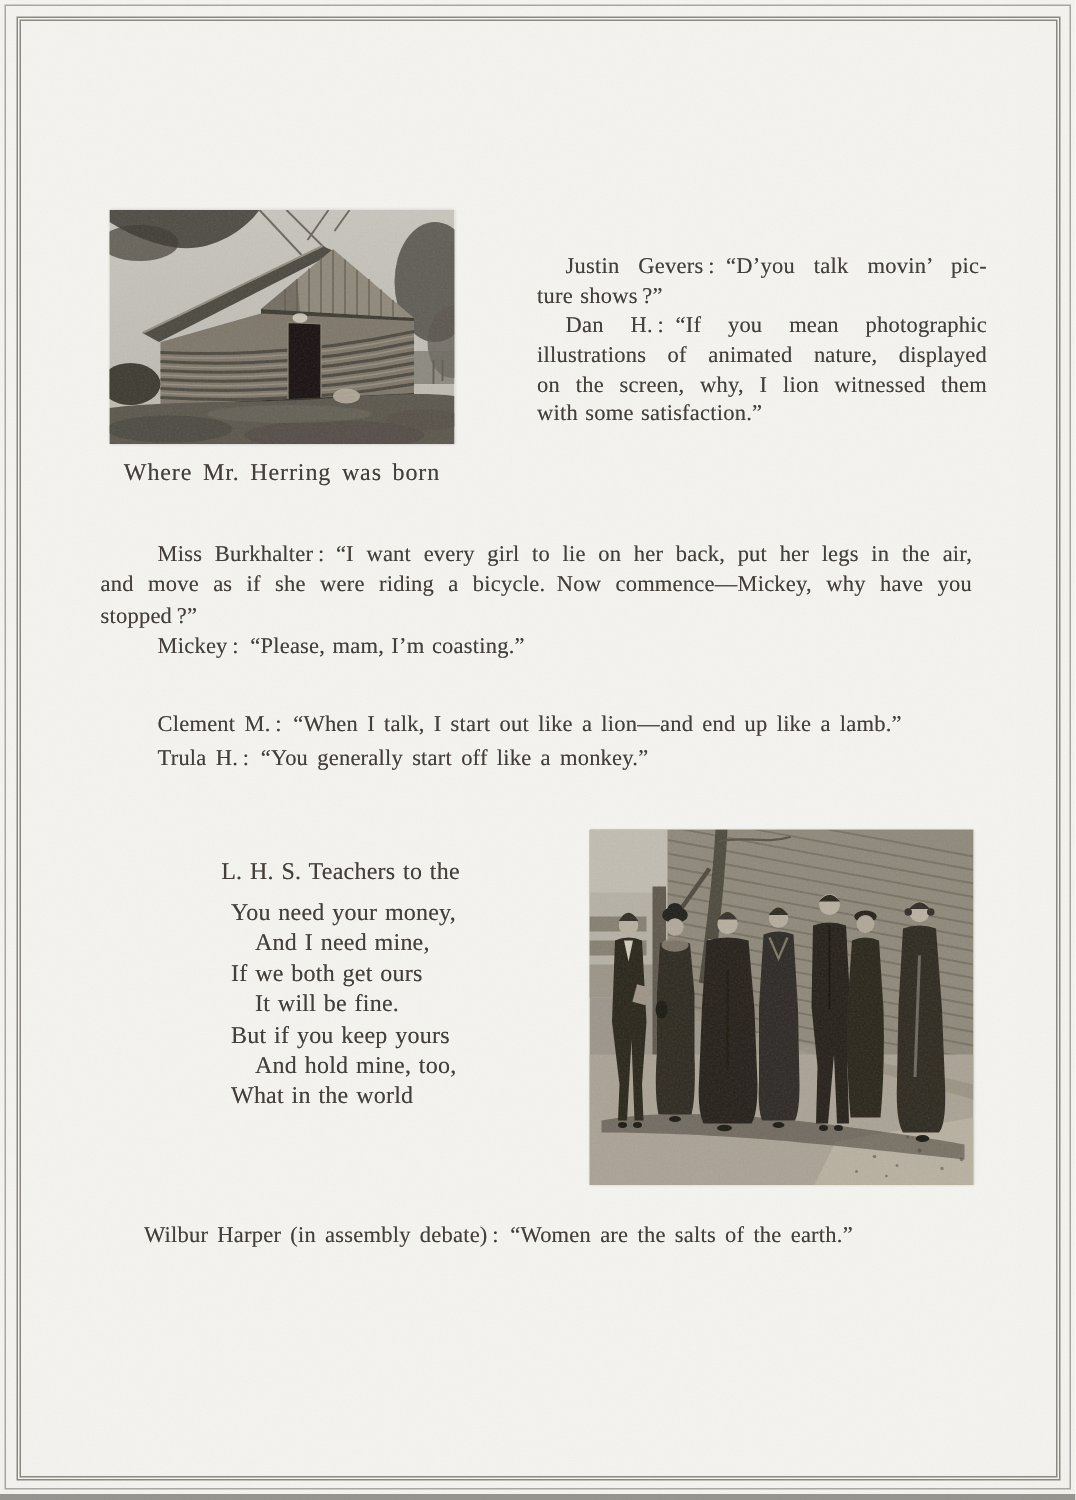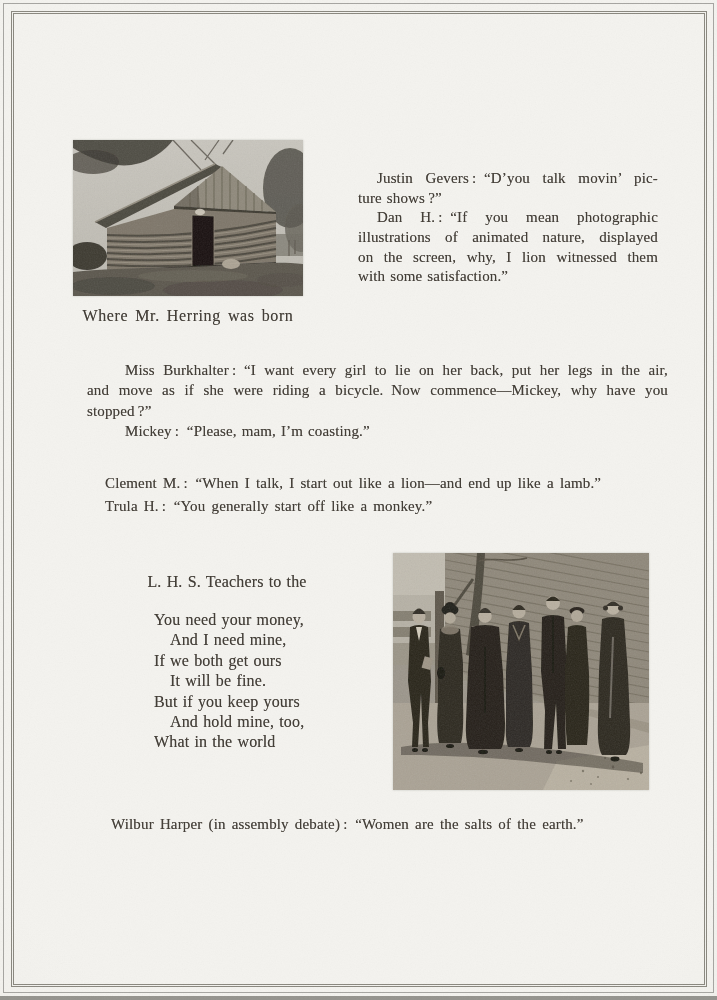--- a/index.html
+++ b/index.html
@@ -15,33 +15,33 @@
   .f-outer{left:3px;top:3px;right:3px;bottom:7px;border:1.5px solid #a6a5a1;}
   .f-inner{left:11px;top:11px;right:10px;bottom:13px;border:3px double #8a887f;}
   .scan-edge{left:0;right:0;bottom:0;height:4px;background:#95948e;}
   
   .txt{letter-spacing:.15px;word-spacing:1px;text-shadow:0 0 .4px rgba(66,61,54,.55);}
   .ln{white-space:nowrap;line-height:19.65px;font-size:15px;}
   .jl{text-align:justify;text-align-last:justify;}
   .ind1{padding-left:19px;}
   .ind2{padding-left:38px;}
   .movie{left:358px;top:169px;width:300px;}
-  .burk{left:67px;top:360px;width:581px;margin-left:20px;}
+  .burk{left:67px;top:360px;width:581px;}
   .burk .ln{line-height:20.3px;}
   .clem{left:105px;top:472px;width:560px;word-spacing:2.2px;}
   .clem .ln{line-height:23.2px;}
   .caption{left:73px;top:306px;width:230px;text-align:center;font-size:16px;
            letter-spacing:.6px;word-spacing:2.5px;line-height:20px;}
   .poem{left:141px;top:572px;width:172px;font-size:16px;}
   .poem .ph{text-align:center;line-height:20px;white-space:nowrap;}
-  .poem .pbody{margin-top:18px;}
+  .poem .pbody{margin-top:7px;}
   .pl{line-height:20.4px;white-space:nowrap;}
   .pl.o{padding-left:13px;}
   .pl.e{padding-left:29px;}
-  .wilbur{left:111px;top:816px;width:560px;font-size:15px;white-space:nowrap;word-spacing:2.2px;}
+  .wilbur{left:96px;top:816px;width:560px;font-size:15px;white-space:nowrap;word-spacing:2.2px;}
   
   .photo{box-shadow:0 0 2px rgba(60,55,48,.25);}
   .photo svg{display:block;width:100%;height:100%;}
   .cabin{left:73px;top:140px;width:230px;height:156px;}
   .group{left:393px;top:553px;width:256px;height:237px;}
   
   .noise{left:0;top:0;width:717px;height:1000px;opacity:.05;pointer-events:none;z-index:9;}
 </style>
 </head>
 <body>

